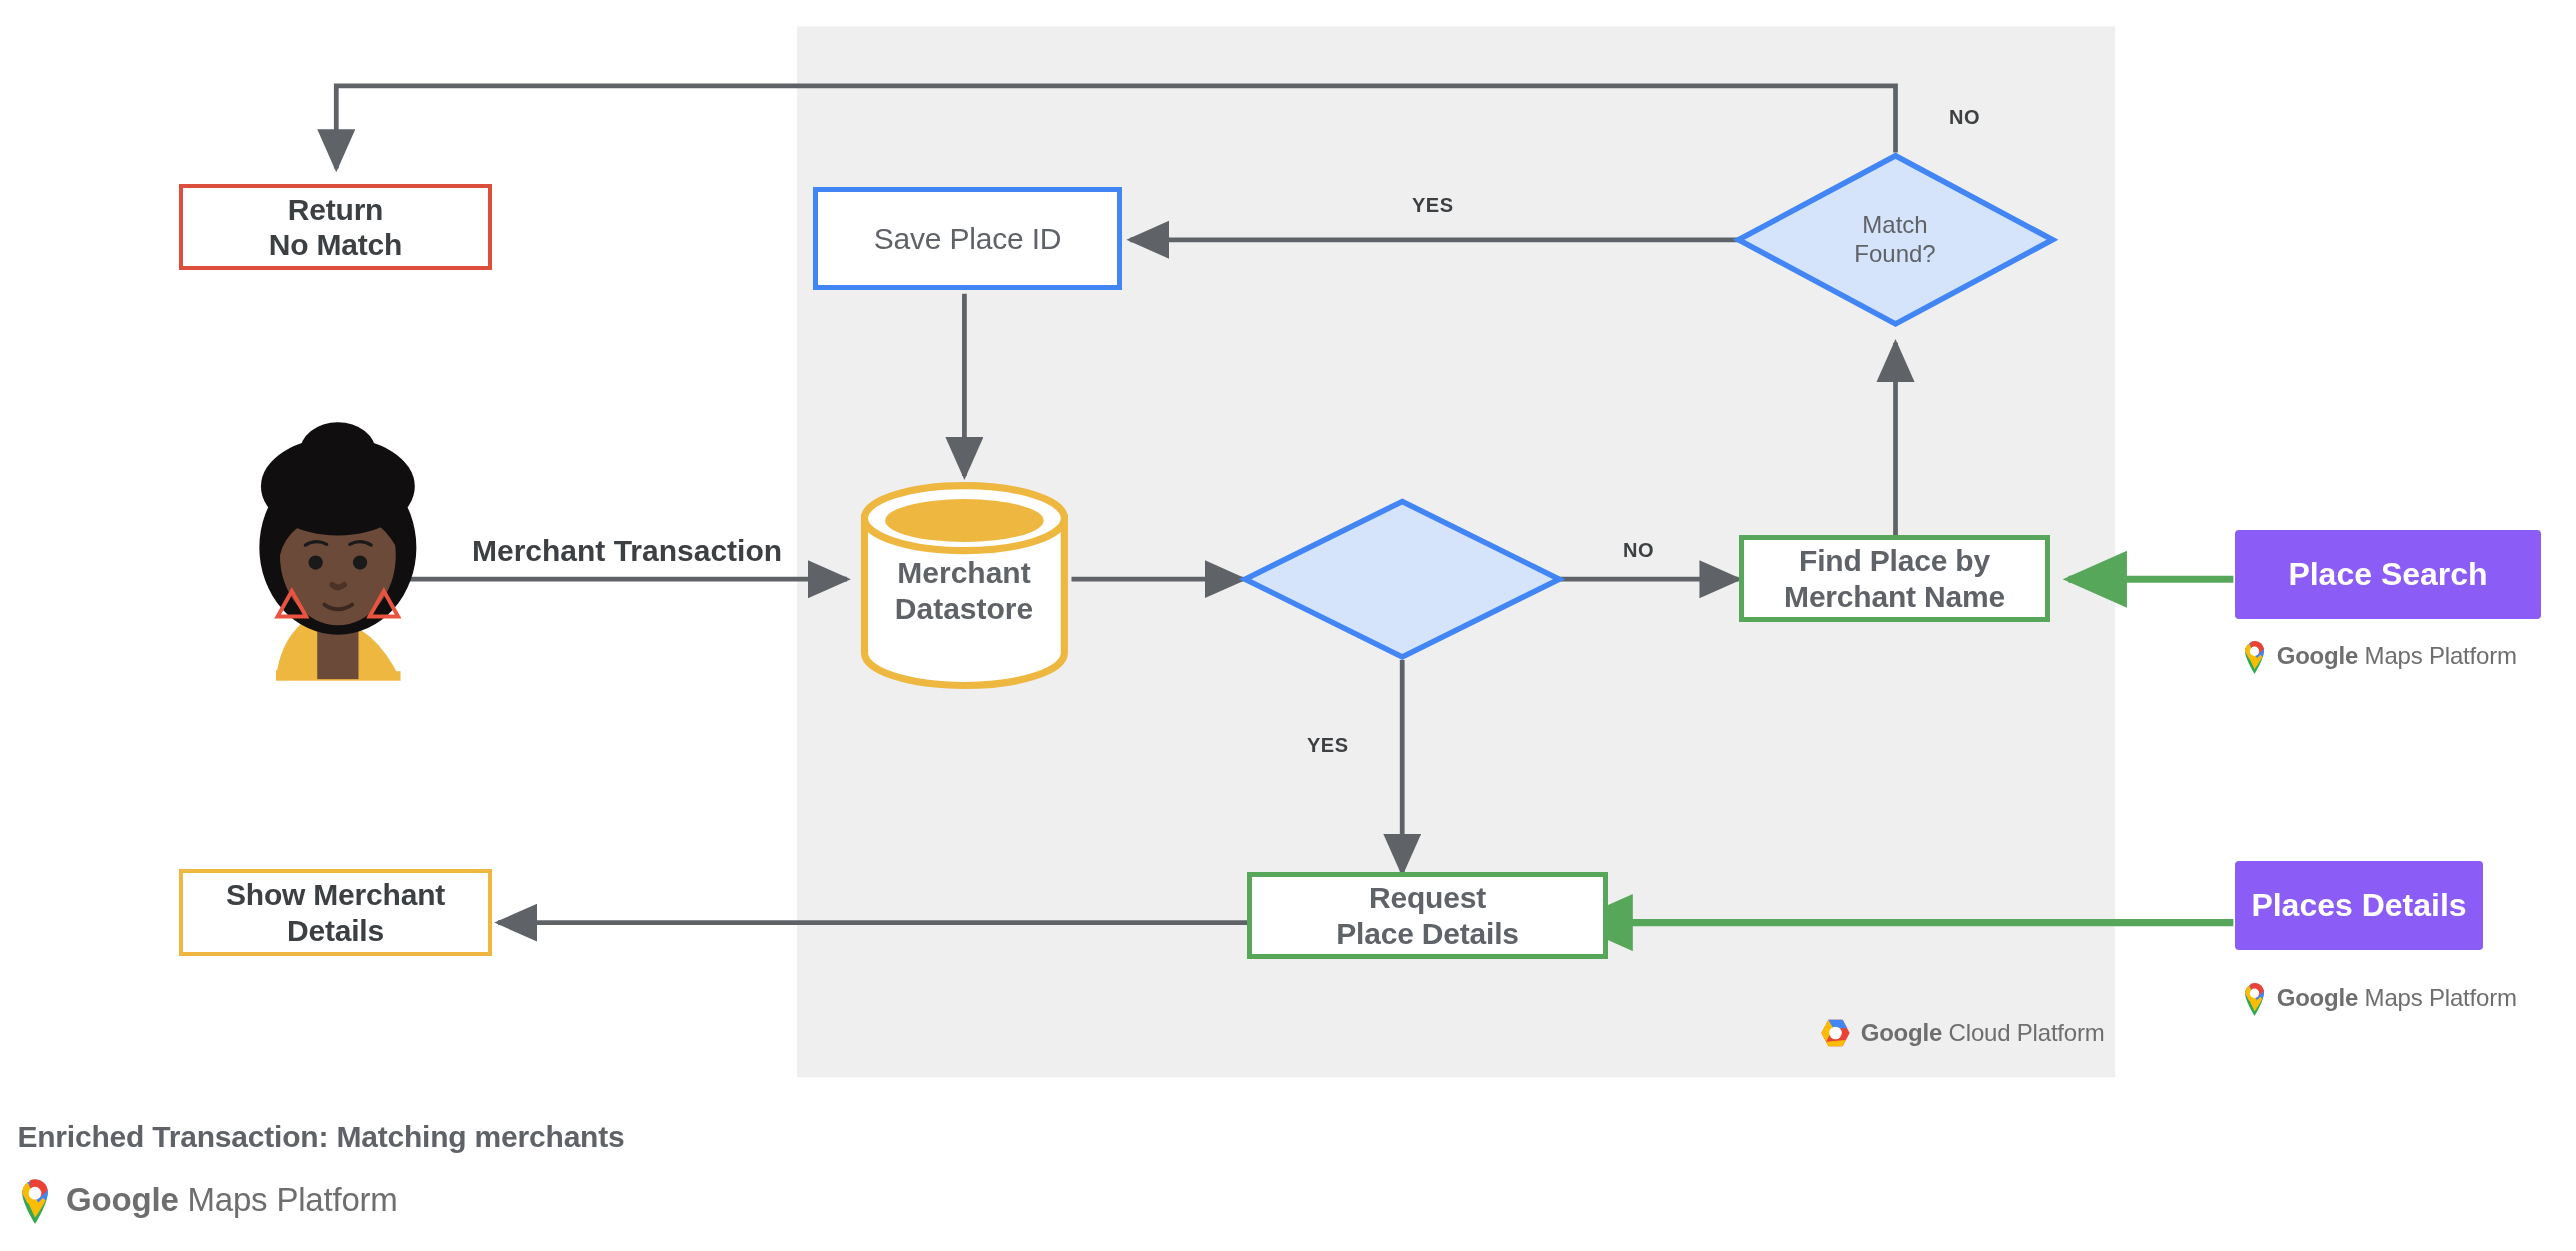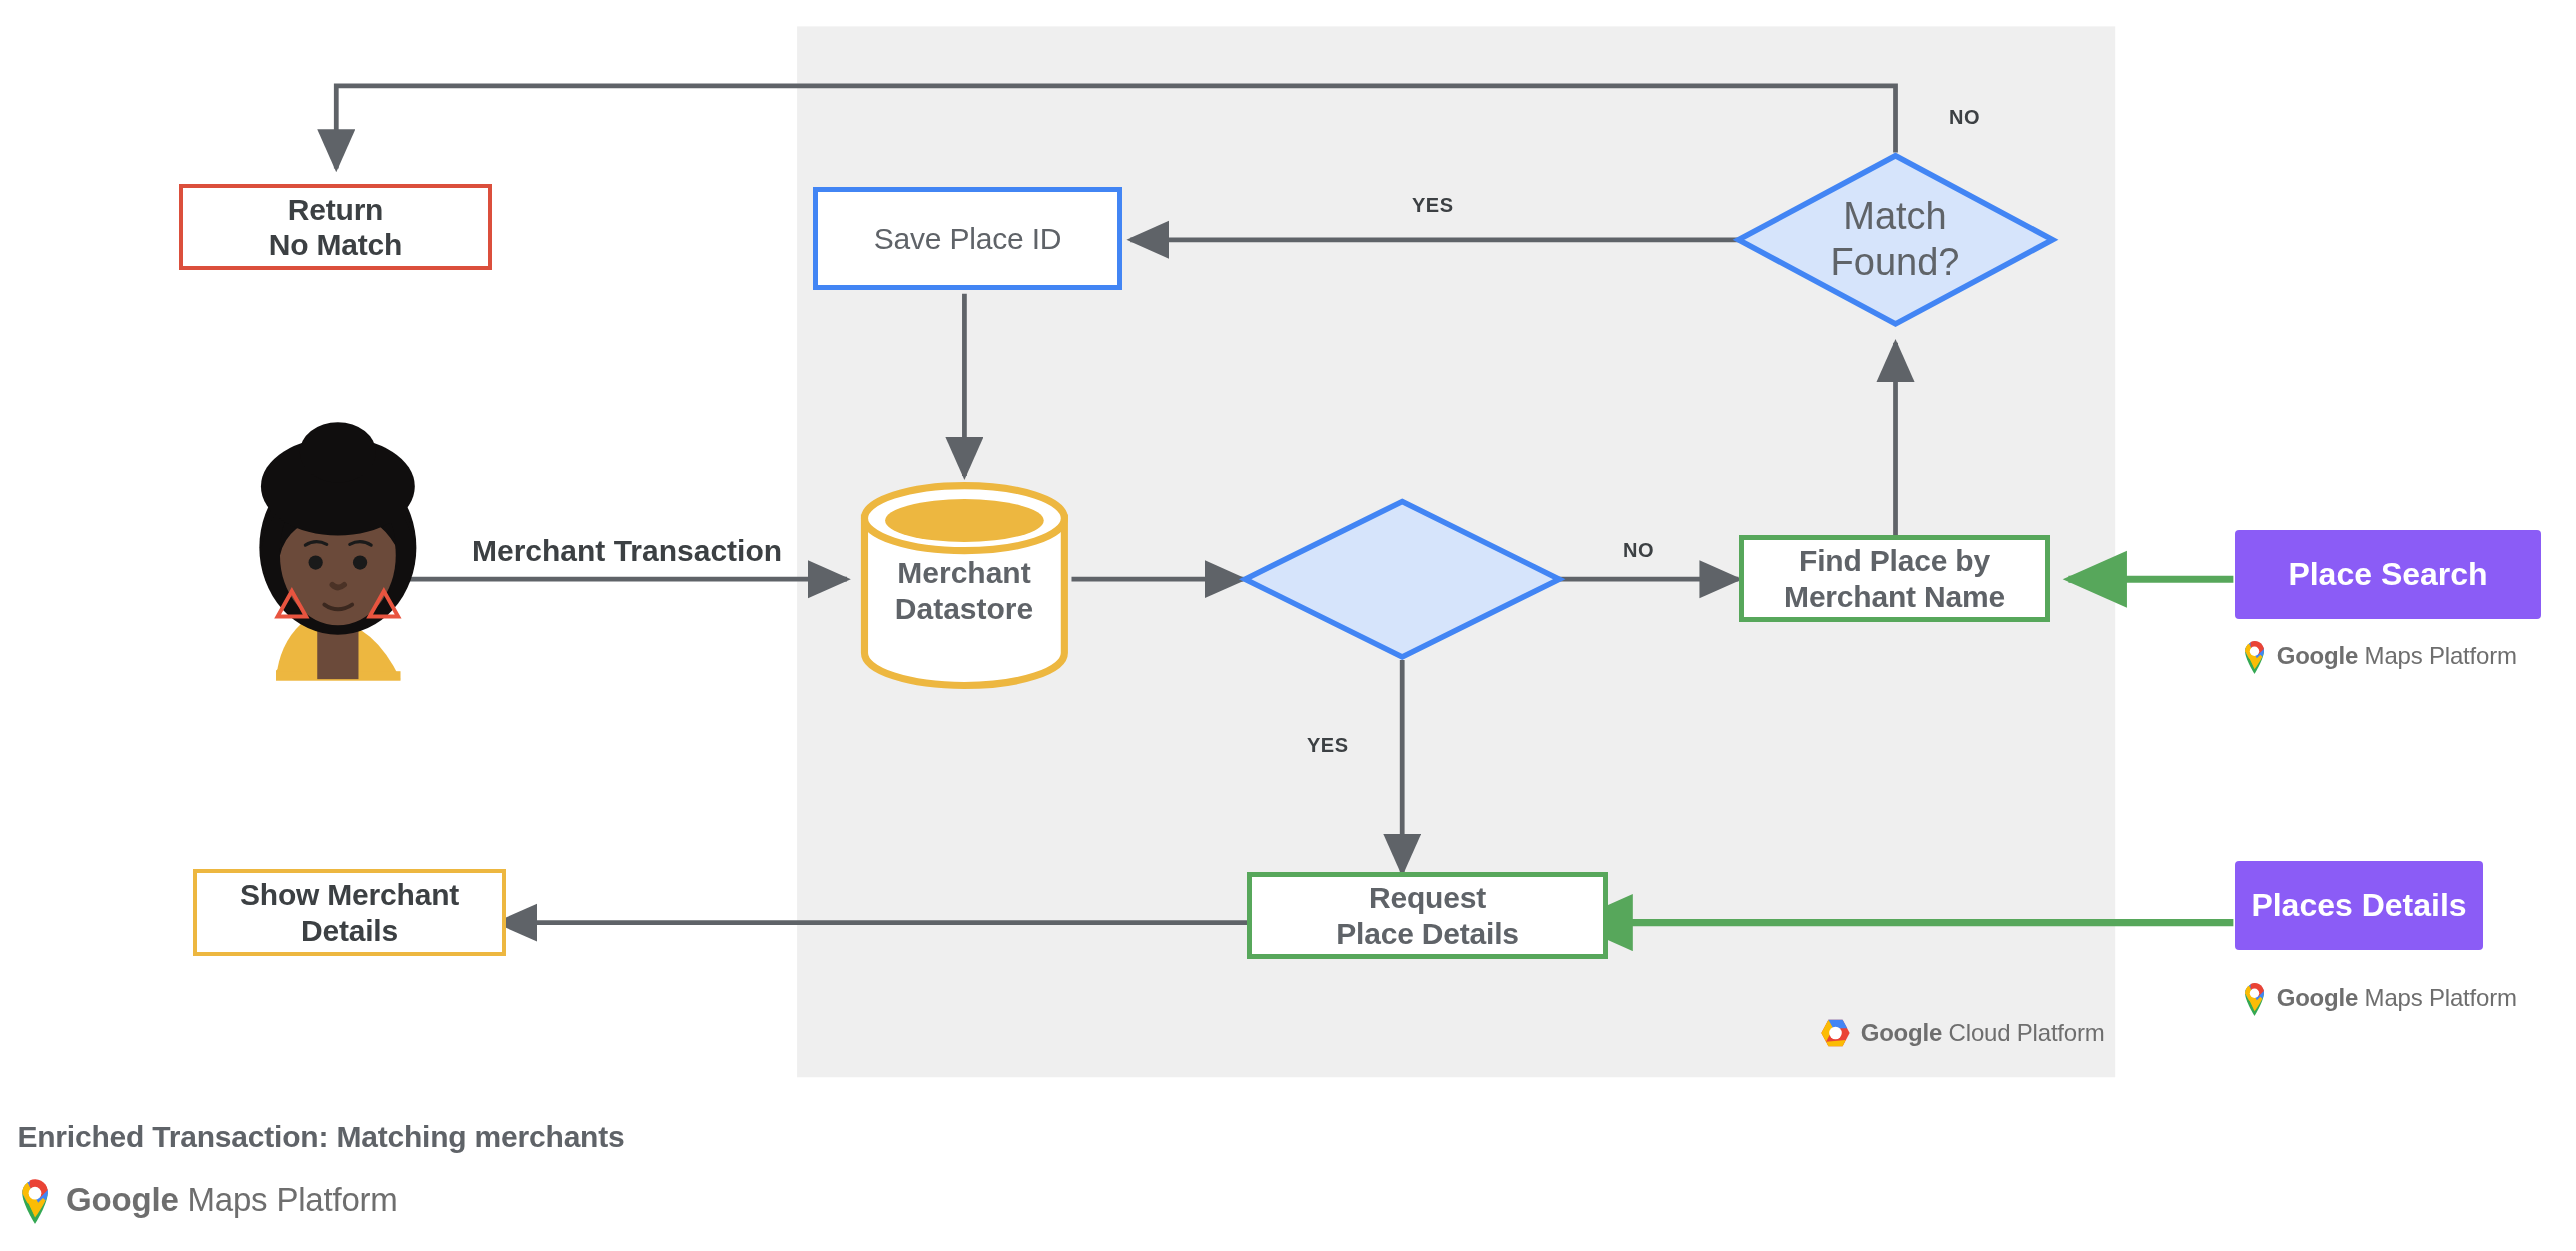--- a/index.html
+++ b/index.html
@@ -74,21 +74,21 @@
     white-space: nowrap;
   }
 
   .diamond-label {
     position: absolute;
     z-index: 5;
     display: flex;
     align-items: center;
     justify-content: center;
     text-align: center;
-    font-size: 38px;
+    font-size: 24px;
     font-weight: 500;
     color: #5f6368;
     line-height: 1.2;
     white-space: pre-line;
     pointer-events: none;
   }
   .cyl-label {
     position: absolute;
     z-index: 5;
     display: flex;
@@ -243,21 +243,21 @@
 No Match</div>
 
   <div class="node box-outline box-blue" style="left:813px; top:187px; width:309px; height:103px;">Save Place ID</div>
 
   <div class="node box-outline box-green" style="left:1739px; top:535px; width:311px; height:87px;">Find Place by
 Merchant Name</div>
 
   <div class="node box-outline box-green" style="left:1247px; top:872px; width:361px; height:87px;">Request
 Place Details</div>
 
-  <div class="node box-outline box-yellow" style="left:193px; top:869px; width:313px; height:87px;">Show Merchant
+  <div class="node box-outline box-yellow" style="left:179px; top:869px; width:313px; height:87px;">Show Merchant
 Details</div>
 
   <div class="node box-filled" style="left:2235px; top:530px; width:306px; height:89px;">Place Search</div>
 
   <div class="node box-filled" style="left:2235px; top:861px; width:248px; height:89px;">Places Details</div>
 
   <div class="flow-label" style="left:472px; top:534px;">Merchant Transaction</div>
 
   <div class="edge-label" style="left:1949px; top:106px;">NO</div>
 

